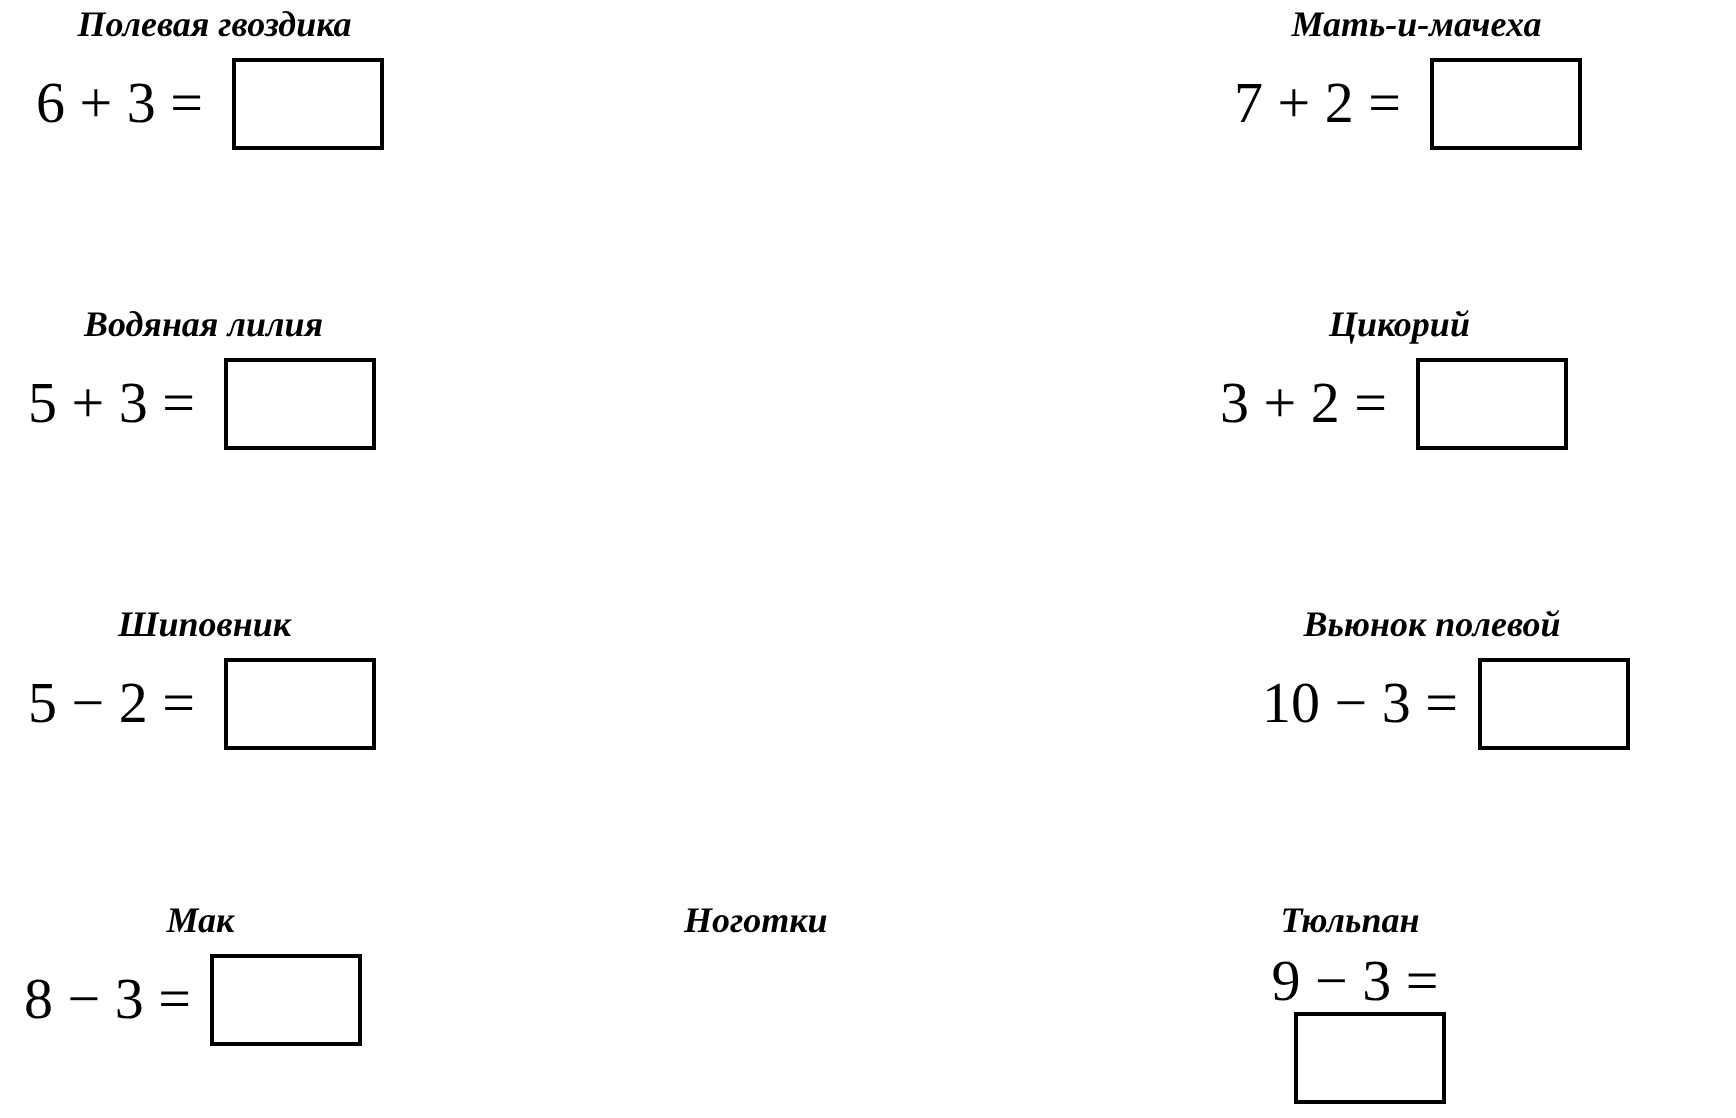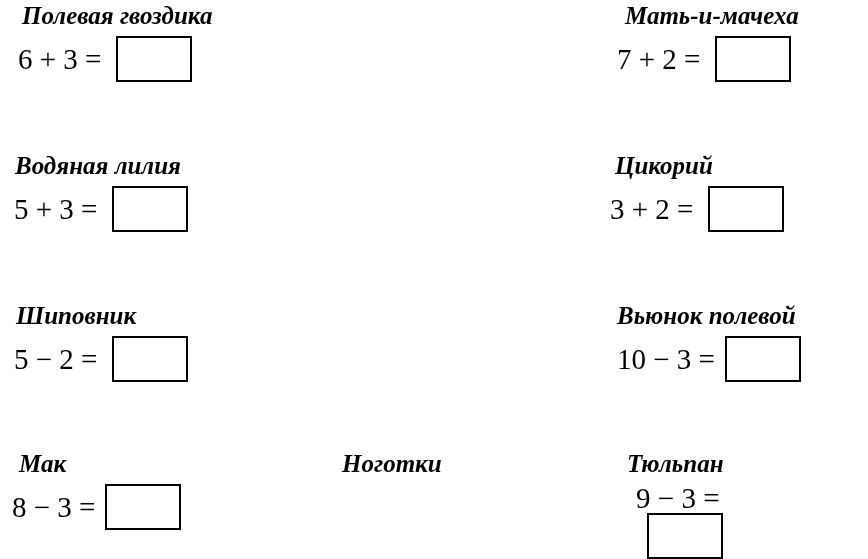--- a/index.html
+++ b/index.html
@@ -13,26 +13,27 @@
     height: 559px;
     background: #ffffff;
     color: #000000;
     font-family: "Liberation Serif", "DejaVu Serif", serif;
     overflow: hidden;
   }
   .problem {
     position: absolute;
   }
   .flower-label {
-    font-size: 25px;
+    font-size: 18px;
     font-weight: bold;
     font-style: italic;
     line-height: 1.0;
     white-space: nowrap;
     color: #000000;
+    text-align: center;
   }
   .expr-row {
     display: flex;
     align-items: center;
     margin-top: 8px;
   }
   .expr {
     font-size: 29px;
     line-height: 1.0;
     white-space: nowrap;
@@ -87,21 +88,21 @@
   <div class="problem" style="left:14px; top:303px;">
     <div class="flower-label" style="margin-left:2px;">Шиповник</div>
     <div class="expr-row">
       <span class="expr">5 − 2 =</span>
       <span class="answer-box"></span>
     </div>
   </div>
 
   <div class="problem" style="left:617px; top:303px;">
     <div class="flower-label">Вьюнок полевой</div>
-    <div class="expr-row" style="margin-left:0;">
+    <div class="expr-row" style="margin-left:14px;">
       <span class="expr">10 − 3 =</span>
       <span class="answer-box" style="margin-left:10px;"></span>
     </div>
   </div>
 
   <div class="problem" style="left:12px; top:451px;">
     <div class="flower-label" style="margin-left:7px;">Мак</div>
     <div class="expr-row">
       <span class="expr">8 − 3 =</span>
       <span class="answer-box" style="margin-left:10px;"></span>

